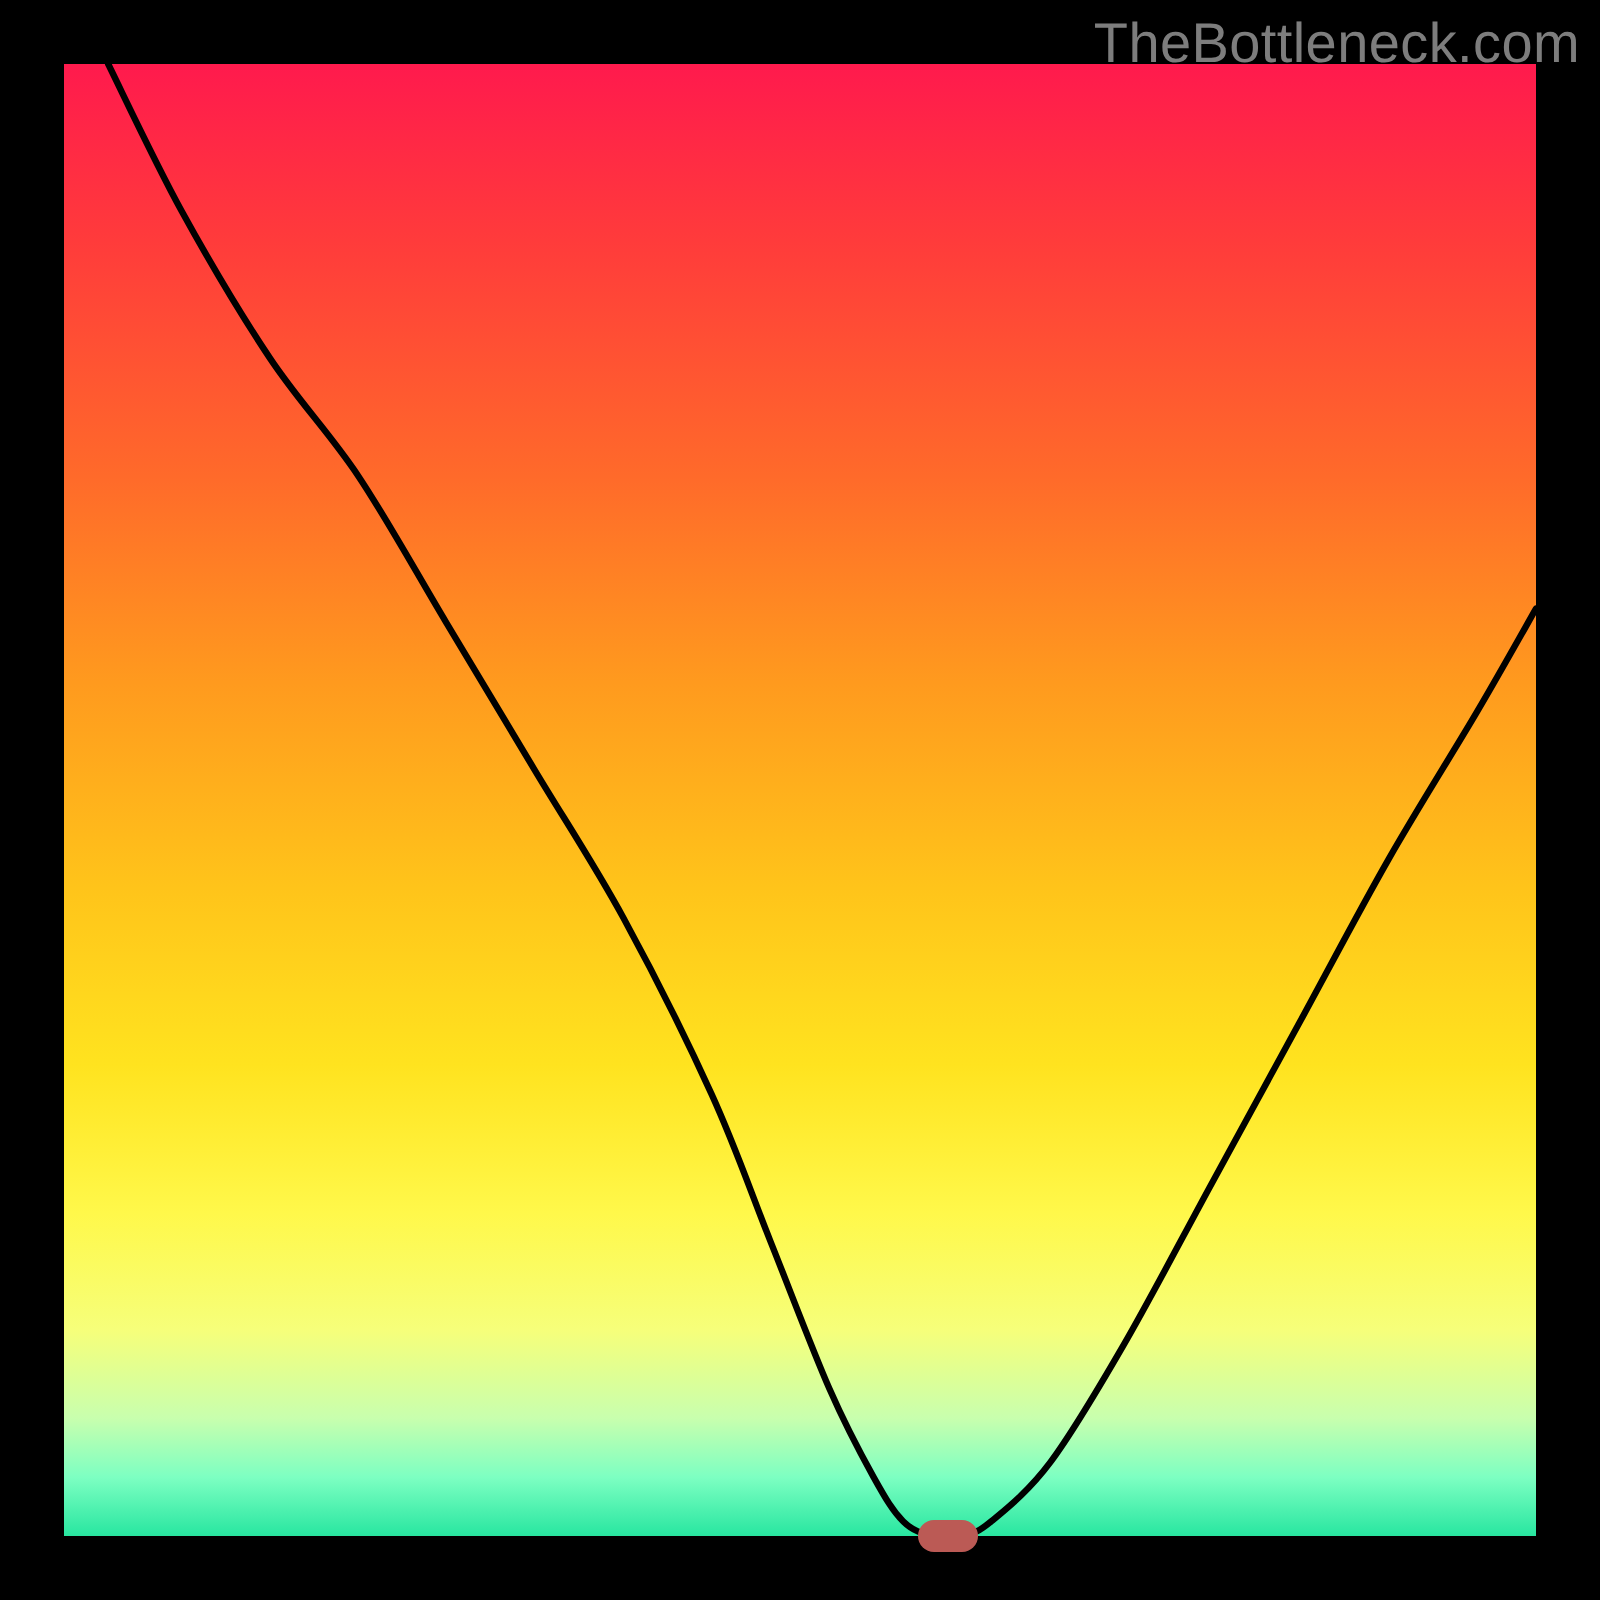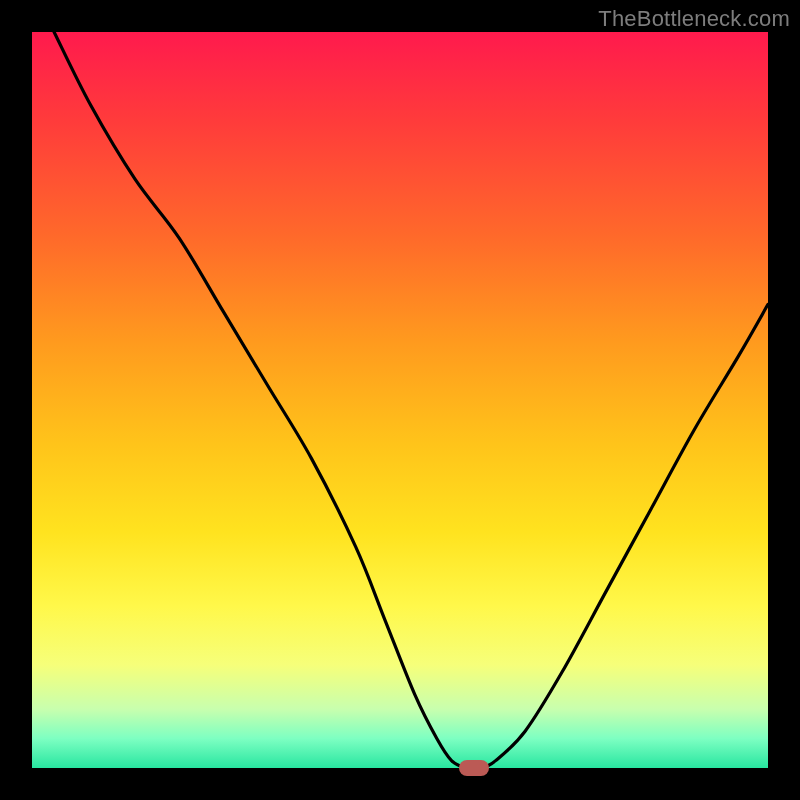--- a/index.html
+++ b/index.html
@@ -38,21 +38,21 @@
       #c8ffae 92%,
       #7dffc2 96%,
       #28e6a0 100%
     );
   }
   .watermark {
     position: absolute;
     top: 6px;
     right: 10px;
     color: #7d7d7d;
-    font-size: 22px;
+    font-size: 28px;
     letter-spacing: 0.2px;
     font-weight: 500;
     user-select: none;
   }
   svg.curve {
     position: absolute;
     top: 0;
     left: 0;
     width: 736px;
     height: 736px;

